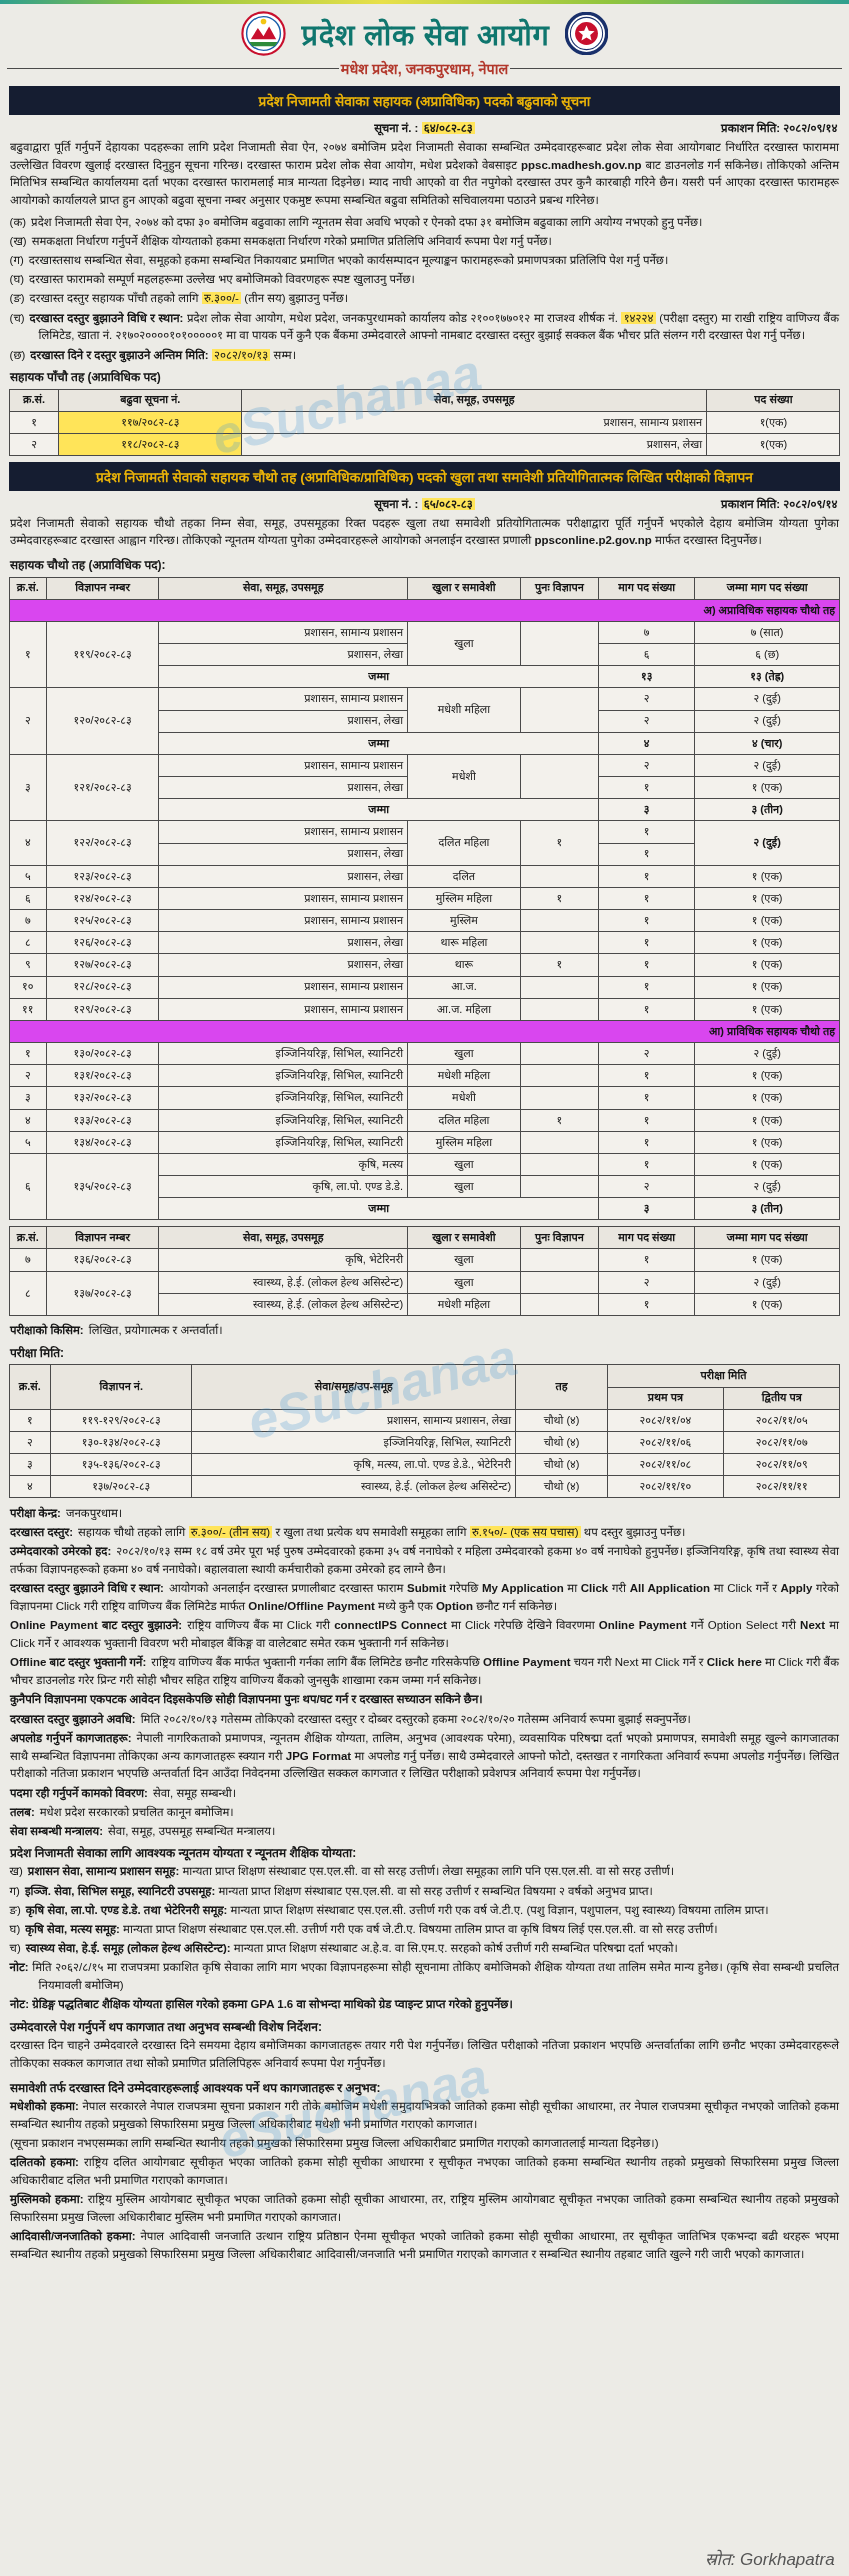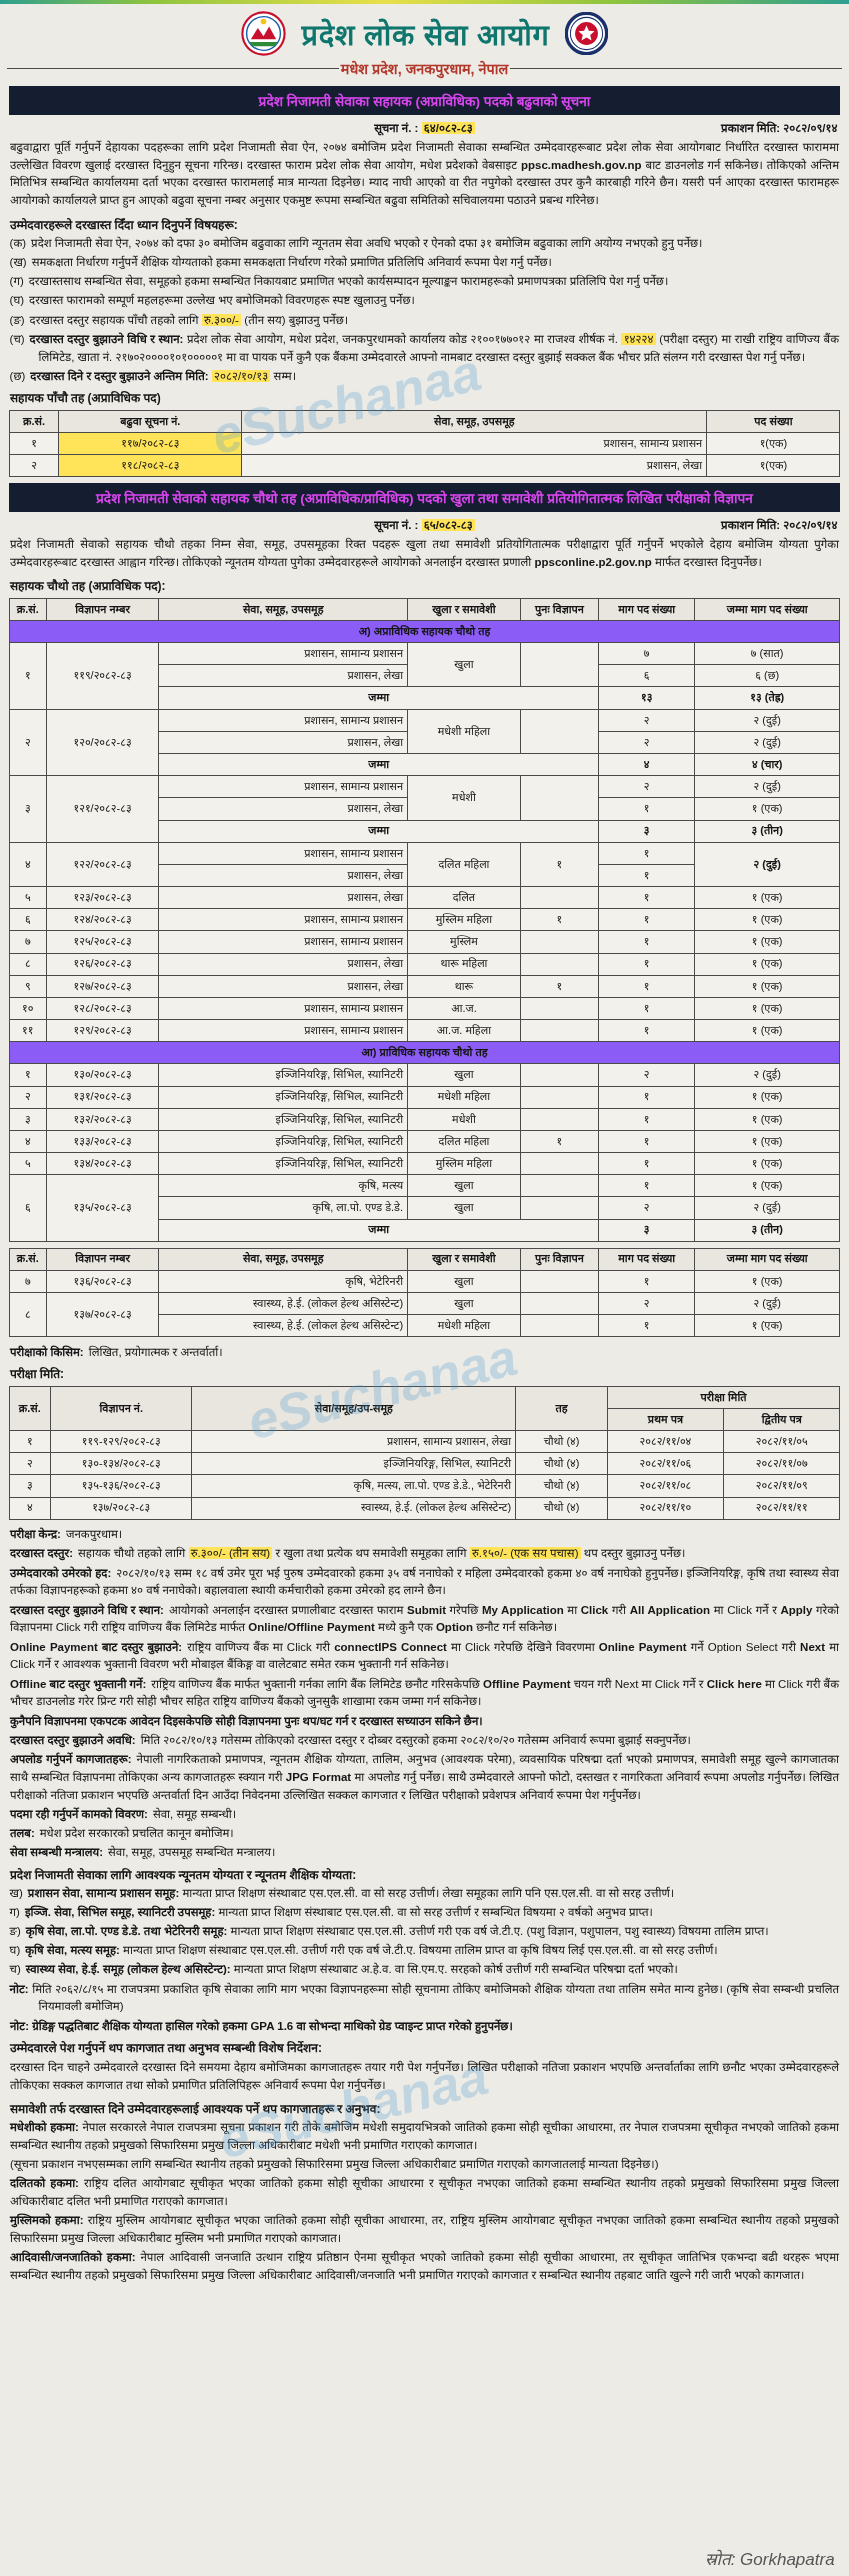--- a/index.html
+++ b/index.html
@@ -7,36 +7,36 @@
   body{font-family:"Liberation Sans","DejaVu Sans",sans-serif;color:#161616}
   .page{width:849px;min-height:2576px;margin:0 auto;background:#ecebe6;position:relative;overflow:hidden;padding-bottom:33px}
   .topstrip{height:4.3px;background:linear-gradient(90deg,#2f9f8f,#8fc43e 18%,#e8e04a 45%,#8fc43e 72%,#2f9f8f)}
   .masthead{display:flex;align-items:center;justify-content:center;gap:16px;padding:7.2px 0 1.4px}
   .masthead h1{font-size:29px;font-weight:bold;color:#0f766e;letter-spacing:0.7px}
   .logo svg{display:block}
   .subtitle-row{display:flex;align-items:center;gap:2px;padding:1.4px 7.2px 4.3px}
   .subtitle-row .rule{flex:1;height:1.4px;background:#4a4a4a}
   .subtitle{color:#b2372b;font-weight:bold;font-size:14.4px;white-space:nowrap}
   .inner{padding:0 8.6px}
-  .secbar{background:#151d31;color:#d946ef;text-align:center;font-weight:bold;font-size:13.7px;padding:5px 5.8px;margin:3.6px 0 2.9px}
+  .secbar{background:#151d31;color:#eab308;text-align:center;font-weight:bold;font-size:13.7px;padding:5px 5.8px;margin:3.6px 0 2.9px}
   .noticeline{display:grid;grid-template-columns:1fr auto 1fr;font-weight:bold;font-size:11.5px;padding:2.2px 2.9px}
   .noticeline .nn{grid-column:2;justify-self:center}
   .noticeline .pd{grid-column:3;justify-self:end}
   .para{font-size:11.5px;line-height:1.55;text-align:justify;padding:1.4px 1.4px 2.9px}
   .h{font-size:12px;padding:2.9px 1.4px 1.4px}
   .b{font-weight:bold}
   span.hl, td.hl{background:#ffe459;padding:0 2.2px}
   .li{font-size:11.5px;line-height:1.55;padding:0.7px 1.4px;text-align:justify}
   .li .lbl{padding-right:5px}
   .hang-list .li{padding-left:30px;text-indent:-29px}
   table{width:100%;border-collapse:collapse;font-size:11px;margin:2.2px 0 5.8px;background:#f3f1ec}
   th,td{border:0.7px solid #4a4a4a;padding:2.9px 4.3px;text-align:center;vertical-align:middle;line-height:1.4}
   th{font-weight:bold;background:#e9e6df}
   td.l{text-align:right}
-  td.band{background:#8b5cf6;text-align:center;font-weight:bold}
+  td.band{background:#d946ef;text-align:right;font-weight:bold}
   td.b{font-weight:bold}
   .wm{position:absolute;font-size:52px;font-weight:bold;font-style:italic;color:rgba(70,150,210,.26);transform:rotate(-14deg);pointer-events:none;z-index:5;white-space:nowrap}
   .wm1{top:374px;left:209px}
   .wm2{top:1359px;left:245px}
   .wm3{top:2078px;left:216px}
   footer{position:absolute;bottom:5.8px;right:14.4px;font-style:italic;color:#555;font-size:17px}
 </style>
 </head>
 <body>
 
@@ -76,21 +76,20 @@
 
   <div class="inner">
 
     <section>
       <div class="secbar">प्रदेश निजामती सेवाका सहायक (अप्राविधिक) पदको बढुवाको सूचना</div>
       <div class="noticeline">
         <span class="nn"><span>सूचना नं. : </span><span class="hl">६४/०८२-८३</span></span>
         <span class="pd"><span>प्रकाशन मिति: </span><span>२०८२/०९/१४</span></span>
       </div>
       <p class="para"><span>बढुवाद्वारा पूर्ति गर्नुपर्ने देहायका पदहरूका लागि प्रदेश निजामती सेवा ऐन, २०७४ बमोजिम प्रदेश निजामती सेवाका सम्बन्धित उम्मेदवारहरूबाट प्रदेश लोक सेवा आयोगबाट निर्धारित दरखास्त फाराममा उल्लेखित विवरण खुलाई दरखास्त दिनुहुन सूचना गरिन्छ। दरखास्त फाराम प्रदेश लोक सेवा आयोग, मधेश प्रदेशको वेबसाइट </span><span class="b">ppsc.madhesh.gov.np</span><span> बाट डाउनलोड गर्न सकिनेछ। तोकिएको अन्तिम मितिभित्र सम्बन्धित कार्यालयमा दर्ता भएका दरखास्त फारामलाई मात्र मान्यता दिइनेछ। म्याद नाघी आएको वा रीत नपुगेको दरखास्त उपर कुनै कारबाही गरिने छैन। यसरी पर्न आएका दरखास्त फारामहरू आयोगको कार्यालयले प्राप्त हुन आएको बढुवा सूचना नम्बर अनुसार एकमुष्ट रूपमा सम्बन्धित बढुवा समितिको सचिवालयमा पठाउने प्रबन्ध गरिनेछ।</span></p>
-      <div class="h b">उम्मेदवारहरूले दरखास्त दिँदा ध्यान दिनुपर्ने विषयहरू:</div>
       <div class="hang-list">
           <div class="li"><span class="lbl">(क)</span><span>प्रदेश निजामती सेवा ऐन, २०७४ को दफा ३० बमोजिम बढुवाका लागि न्यूनतम सेवा अवधि भएको र ऐनको दफा ३१ बमोजिम बढुवाका लागि अयोग्य नभएको हुनु पर्नेछ।</span></div>
           <div class="li"><span class="lbl">(ख)</span><span>समकक्षता निर्धारण गर्नुपर्ने शैक्षिक योग्यताको हकमा समकक्षता निर्धारण गरेको प्रमाणित प्रतिलिपि अनिवार्य रूपमा पेश गर्नु पर्नेछ।</span></div>
           <div class="li"><span class="lbl">(ग)</span><span>दरखास्तसाथ सम्बन्धित सेवा, समूहको हकमा सम्बन्धित निकायबाट प्रमाणित भएको कार्यसम्पादन मूल्याङ्कन फारामहरूको प्रमाणपत्रका प्रतिलिपि पेश गर्नु पर्नेछ।</span></div>
           <div class="li"><span class="lbl">(घ)</span><span>दरखास्त फारामको सम्पूर्ण महलहरूमा उल्लेख भए बमोजिमको विवरणहरू स्पष्ट खुलाउनु पर्नेछ।</span></div>
           <div class="li"><span class="lbl">(ङ)</span><span>दरखास्त दस्तुर सहायक पाँचौ तहको लागि </span><span class="hl">रु.३००/-</span><span> (तीन सय) बुझाउनु पर्नेछ।</span></div>
           <div class="li"><span class="lbl">(च)</span><span class="b">दरखास्त दस्तुर बुझाउने विधि र स्थान: </span><span>प्रदेश लोक सेवा आयोग, मधेश प्रदेश, जनकपुरधामको कार्यालय कोड </span><span>२१००१७७०१२</span><span> मा राजश्व शीर्षक नं. </span><span class="hl">१४२२४</span><span> (परीक्षा दस्तुर) मा राखी राष्ट्रिय वाणिज्य बैंक लिमिटेड, खाता नं. </span><span>२१७०२००००१०१०००००१</span><span> मा वा पायक पर्ने कुनै एक बैंकमा उम्मेदवारले आफ्नो नामबाट दरखास्त दस्तुर बुझाई सक्कल बैंक भौचर प्रति संलग्न गरी दरखास्त पेश गर्नु पर्नेछ।</span></div>
           <div class="li"><span class="lbl">(छ)</span><span class="b">दरखास्त दिने र दस्तुर बुझाउने अन्तिम मिति: </span><span class="hl">२०८२/१०/१३</span><span> सम्म।</span></div>
         </div>
       <div class="h b">सहायक पाँचौ तह (अप्राविधिक पद)</div>

